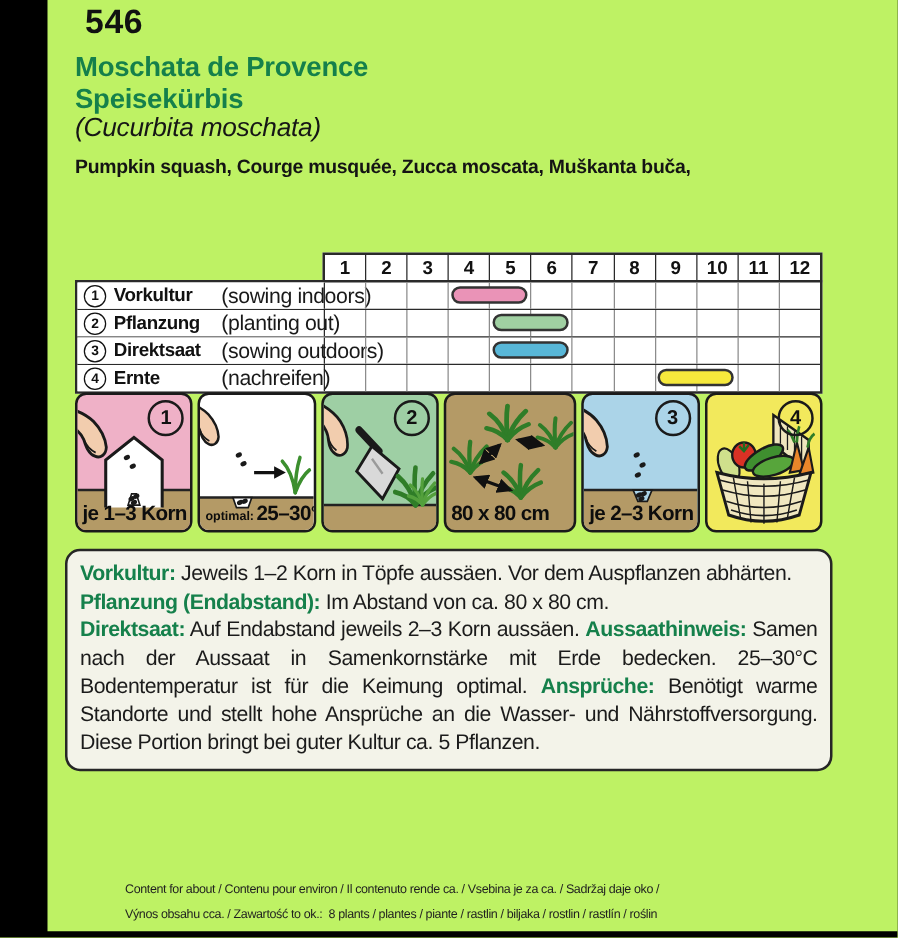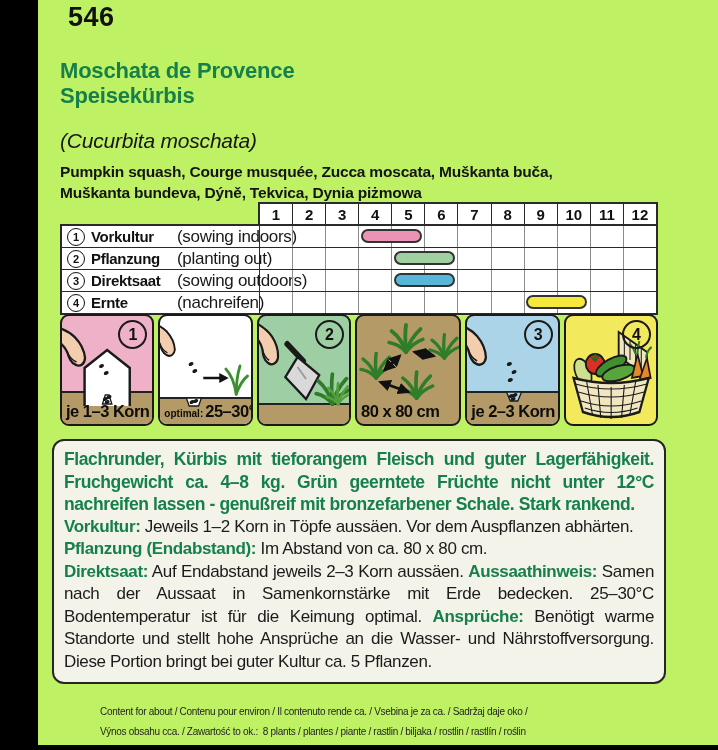--- a/index.html
+++ b/index.html
@@ -12,23 +12,23 @@
   .packet{
     position:absolute;left:38px;top:0;width:710px;height:745px;
     background:#bef264;
   }
   
   .page-num{
     position:absolute;left:30px;top:2px;
     font-size:27px;font-weight:bold;color:#111;letter-spacing:0.5px;
   }
   
-  .header{position:absolute;left:22px;top:58px;width:600px;}
+  .header{position:absolute;left:22px;top:41px;width:600px;}
   .title{font-size:22px;font-weight:bold;color:var(--accent);line-height:25px;letter-spacing:-0.2px;}
-  .botanical{font-size:21px;font-style:italic;color:#161616;line-height:24px;margin-top:21px;letter-spacing:-0.2px;}
+  .botanical{font-size:21px;font-style:italic;color:#161616;line-height:24px;margin-top:0;letter-spacing:-0.2px;}
   .common-names{margin-top:8px;font-size:15.5px;font-weight:bold;color:#141414;line-height:21px;letter-spacing:-0.2px;white-space:nowrap;}
   
   .calendar{position:absolute;left:22px;top:202px;width:598px;height:110px;}
   .months-header{
     position:absolute;left:198px;top:0;width:400px;height:24px;
     display:flex;border:2px solid #2a2a2a;box-sizing:border-box;background:#fff;
   }
   .month-cell{
     flex:1;display:flex;align-items:center;justify-content:center;
     font-size:15px;font-weight:bold;color:#111;border-left:1px solid #2a2a2a;
@@ -97,21 +97,20 @@
 
 <div class="packet">
 
   <div class="page-num">546</div>
 
   <div class="header">
     <div class="title">Moschata de Provence</div>
     <div class="title">Speisekürbis</div>
     <div class="botanical">(Cucurbita moschata)</div>
     <div class="common-names">Pumpkin squash, Courge musquée, Zucca moscata, Muškanta buča,</div>
-    <div class="common-names" style="margin-top:0;">Muškanta bundeva, Dýně, Tekvica, Dynia piżmowa</div>
   </div>
 
   <div class="calendar">
     <div class="months-header">
         <div class="month-cell">1</div>
         <div class="month-cell">2</div>
         <div class="month-cell">3</div>
         <div class="month-cell">4</div>
         <div class="month-cell">5</div>
         <div class="month-cell">6</div>
@@ -355,21 +354,20 @@
           <path d="M74,38 C72,32 70,30 68,28 M76,38 C76,31 77,28 78,25 M85,42 C86,36 88,33 91,31" stroke="#2f7d28" stroke-width="2.2" fill="none"></path>
           <path d="M8,62 Q48,72 88,62 L78,96 Q48,106 18,96 Z" fill="#f0e7c0" stroke="#1a1a1a" stroke-width="2.4"></path>
           <path d="M10,68 Q48,78 86,68 M13,76 Q48,86 83,76 M16,85 Q48,95 80,85 M20,92 Q48,101 76,92" stroke="#1a1a1a" stroke-width="1.2" fill="none"></path>
           <path d="M22,66 L28,98 M34,69 L37,102 M48,71 L48,103 M62,69 L59,102 M74,66 L68,98" stroke="#1a1a1a" stroke-width="1.2"></path>
         </svg>
         <div class="badge">4</div>
       </div>
     </div>
 
   <div class="desc-box">
-    <p class="intro">Flachrunder, Kürbis mit tieforangem Fleisch und guter Lagerfähigkeit. Fruchgewicht ca. 4–8 kg. Grün geerntete Früchte nicht unter 12°C nachreifen lassen - genußreif mit bronzefarbener Schale. Stark rankend.</p>
     <div>
         <p class="care-p"><span class="kw">Vorkultur:</span><span> Jeweils 1–2 Korn in Töpfe aussäen. Vor dem Auspflanzen abhärten.</span></p>
         <p class="care-p"><span class="kw">Pflanzung (Endabstand):</span><span> Im Abstand von ca. 80 x 80 cm.</span></p>
         <p class="care-p"><span class="kw">Direktsaat:</span><span> Auf Endabstand jeweils 2–3 Korn aussäen. </span><span class="kw">Aussaathinweis:</span><span> Samen nach der Aussaat in Samenkornstärke mit Erde bedecken. 25–30°C Bodentemperatur ist für die Keimung optimal. </span><span class="kw">Ansprüche:</span><span> Benötigt warme Standorte und stellt hohe Ansprüche an die Wasser- und Nährstoffversorgung. Diese Portion bringt bei guter Kultur ca. 5 Pflanzen.</span></p>
       </div>
   </div>
 
   <div class="footer">
     <div>Content for about / Contenu pour environ / Il contenuto rende ca. / Vsebina je za ca. / Sadržaj daje oko /</div>
     <div>Výnos obsahu cca. / Zawartość to ok.:  8 plants / plantes / piante / rastlin / biljaka / rostlin / rastlín / roślin</div>

